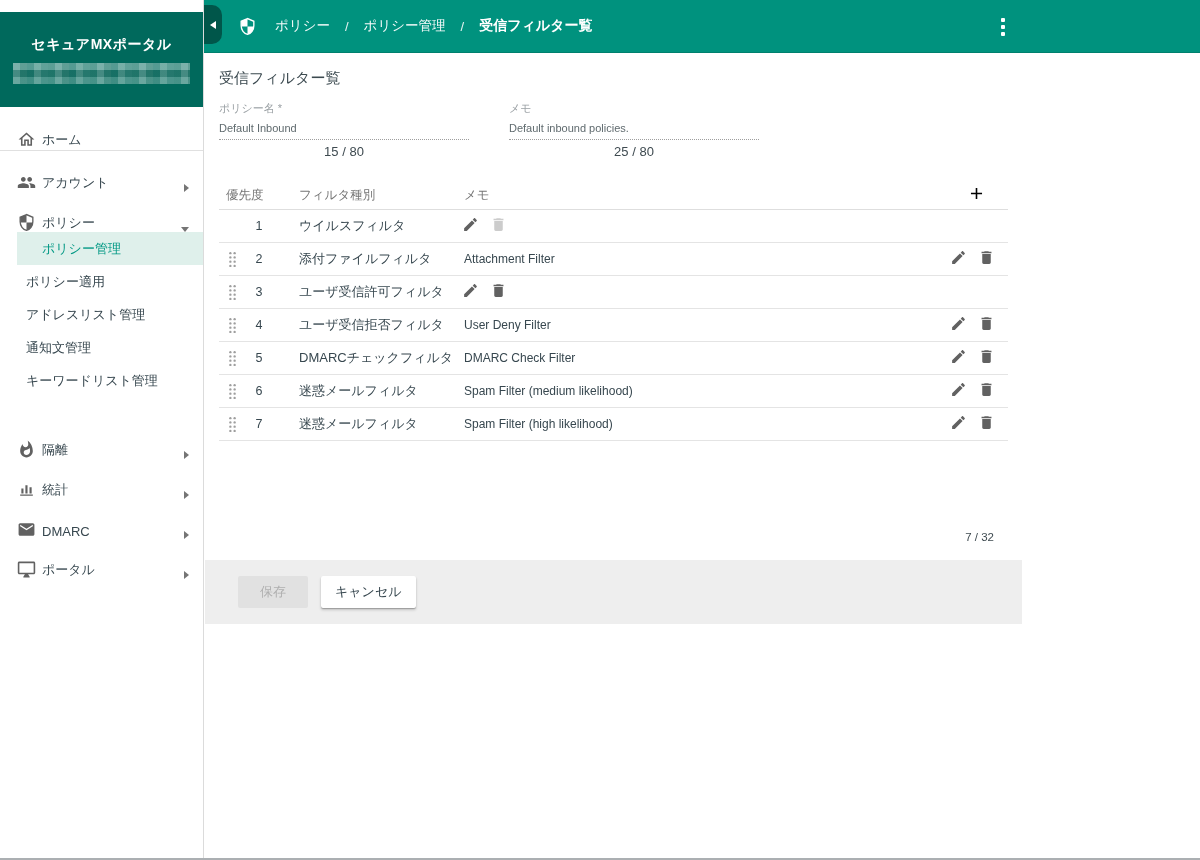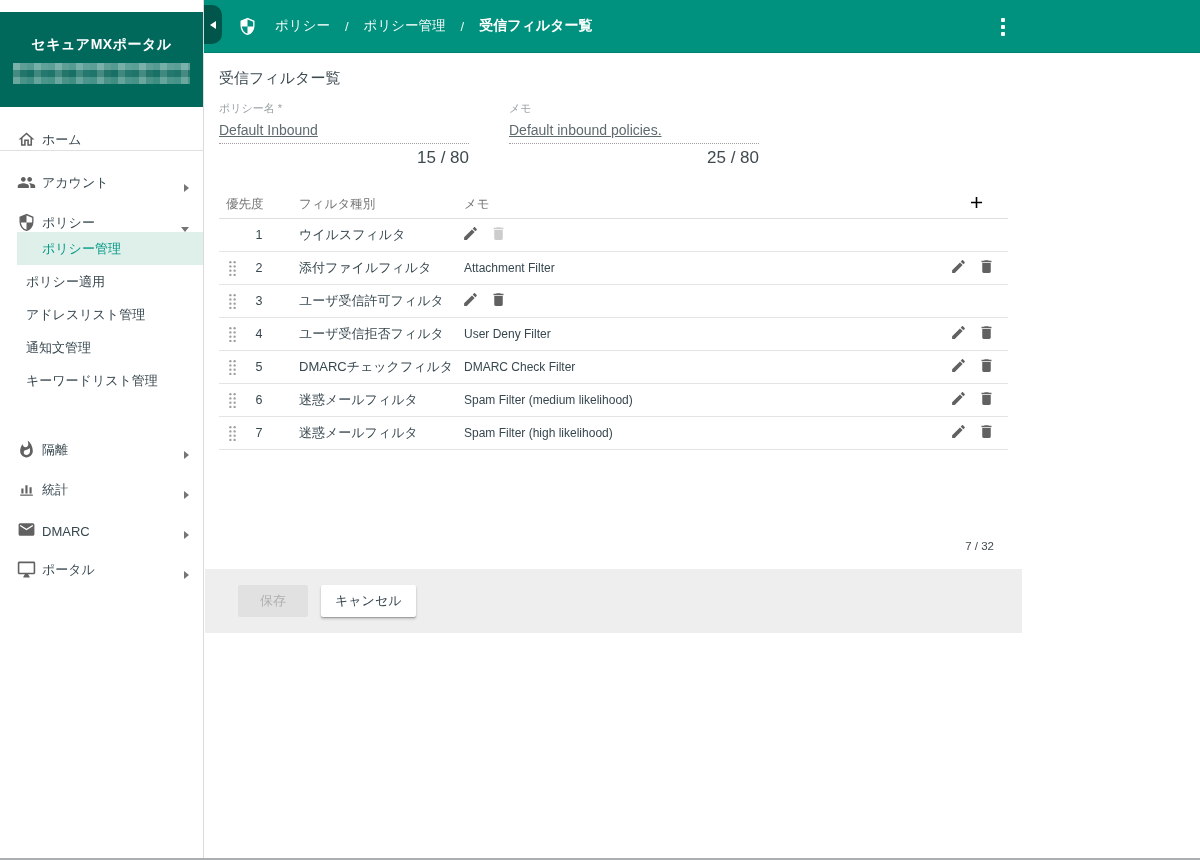--- a/index.html
+++ b/index.html
@@ -44,22 +44,22 @@
   .kebab{position:absolute;left:789px;top:14px;width:20px;height:26px;display:flex;flex-direction:column;align-items:center;justify-content:center;gap:3px;cursor:pointer;}
   .kebab i{width:4px;height:4px;background:#fff;border-radius:1px;display:block;}
 
   
   .workspace{position:absolute;left:205px;top:53px;width:817px;background:#fff;z-index:1;}
   .content{padding:0 14px;}
   .page-title{font-size:15px;font-weight:normal;color:#3C4A50;margin-top:16px;}
   .fields{display:flex;gap:40px;margin-top:13px;}
   .field{width:250px;}
   .field label{display:block;font-size:11px;color:#9AA0A4;}
-  .field-value{font-size:14px;color:#5F6A6E;padding:6px 0 5px 0;border-bottom:1px dotted #9E9E9E;cursor:text;text-decoration:underline;}
-  .field .counter{font-size:17px;color:#3E4A50;text-align:right;margin-top:4px;}
+  .field-value{font-size:11px;color:#5F6A6E;padding:6px 0 5px 0;border-bottom:1px dotted #9E9E9E;cursor:text;}
+  .field .counter{font-size:13px;color:#3E4A50;text-align:center;margin-top:4px;}
 
   .ftable{margin-top:21px;}
   .tgrid{display:grid;grid-template-columns:18px 44px 175px 1fr 64px;align-items:center;}
   .thead{height:30px;border-bottom:1px solid #DEDEDE;color:#757575;font-size:12.5px;}
   .thead .h-pri{grid-column:1 / span 2;padding-left:7px;}
   .h-type{padding-left:18px;}
   .h-memo{padding-left:8px;}
   .add-btn{background:none;border:none;cursor:pointer;justify-self:center;width:30px;height:30px;display:flex;align-items:center;justify-content:center;}
   .add-btn svg{width:19px;height:19px;fill:#4C5A61;}
   .trow{height:33px;border-bottom:1px solid var(--line);font-size:13px;color:var(--txt);}

